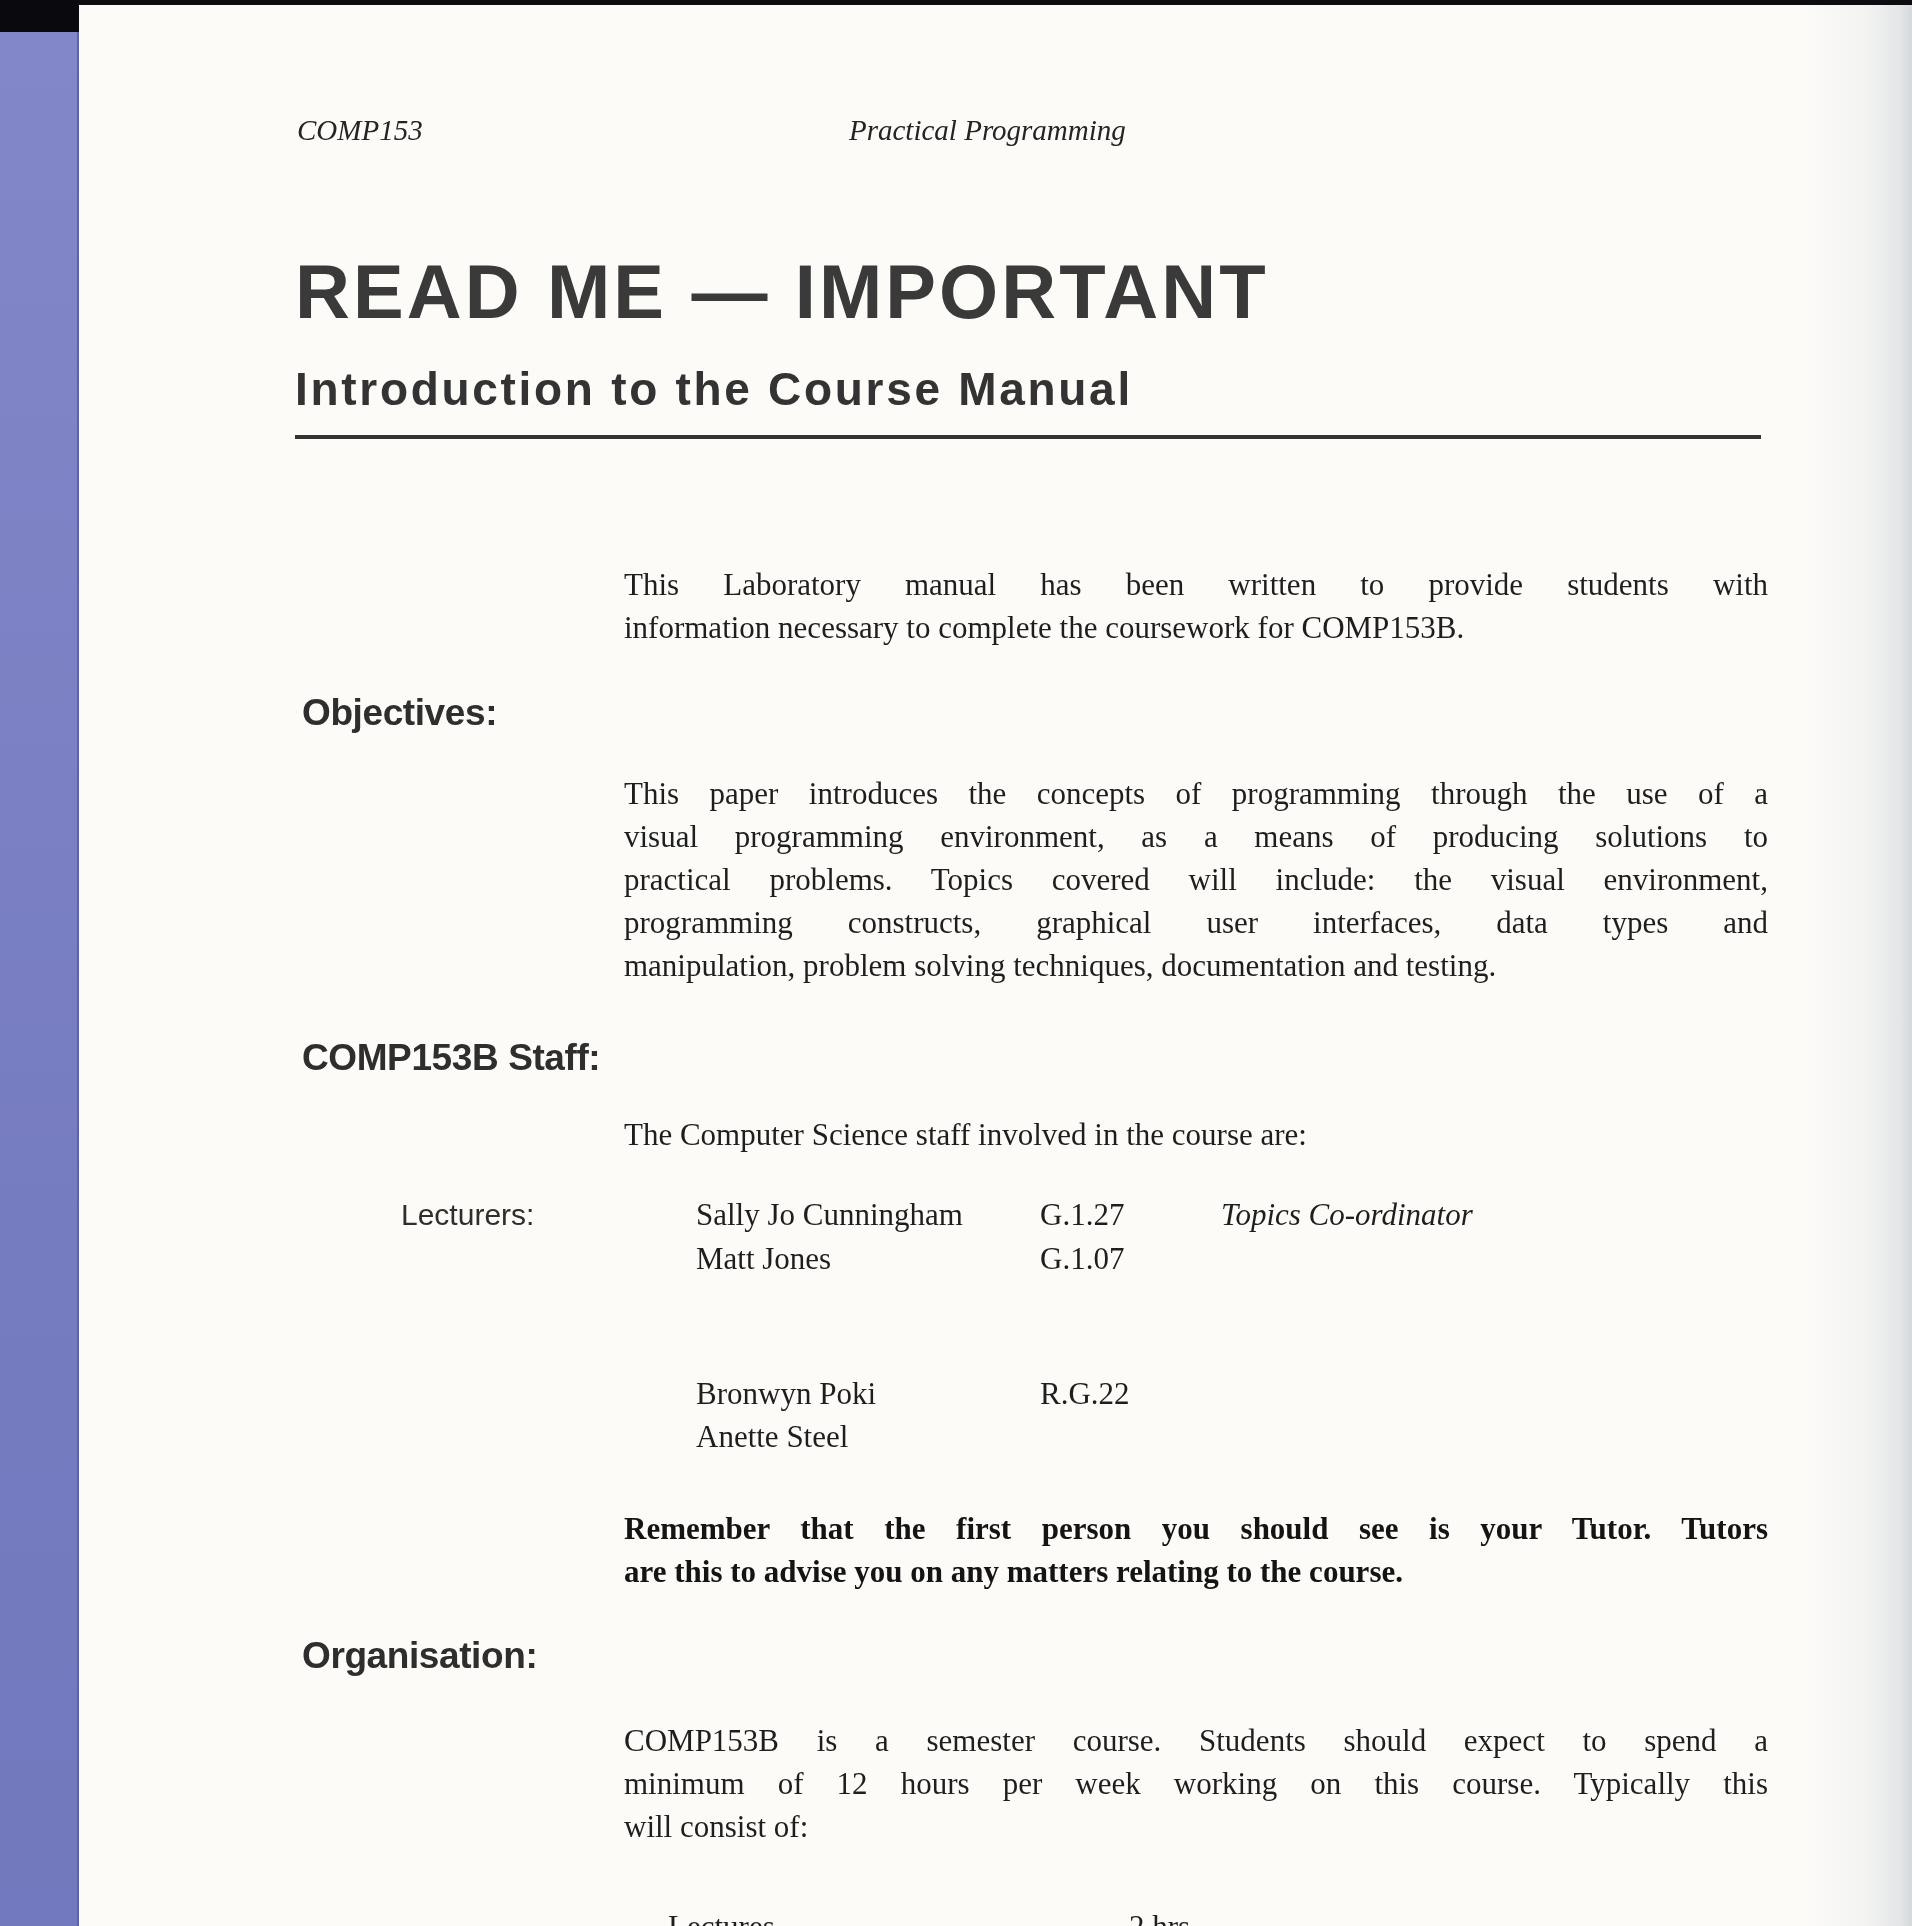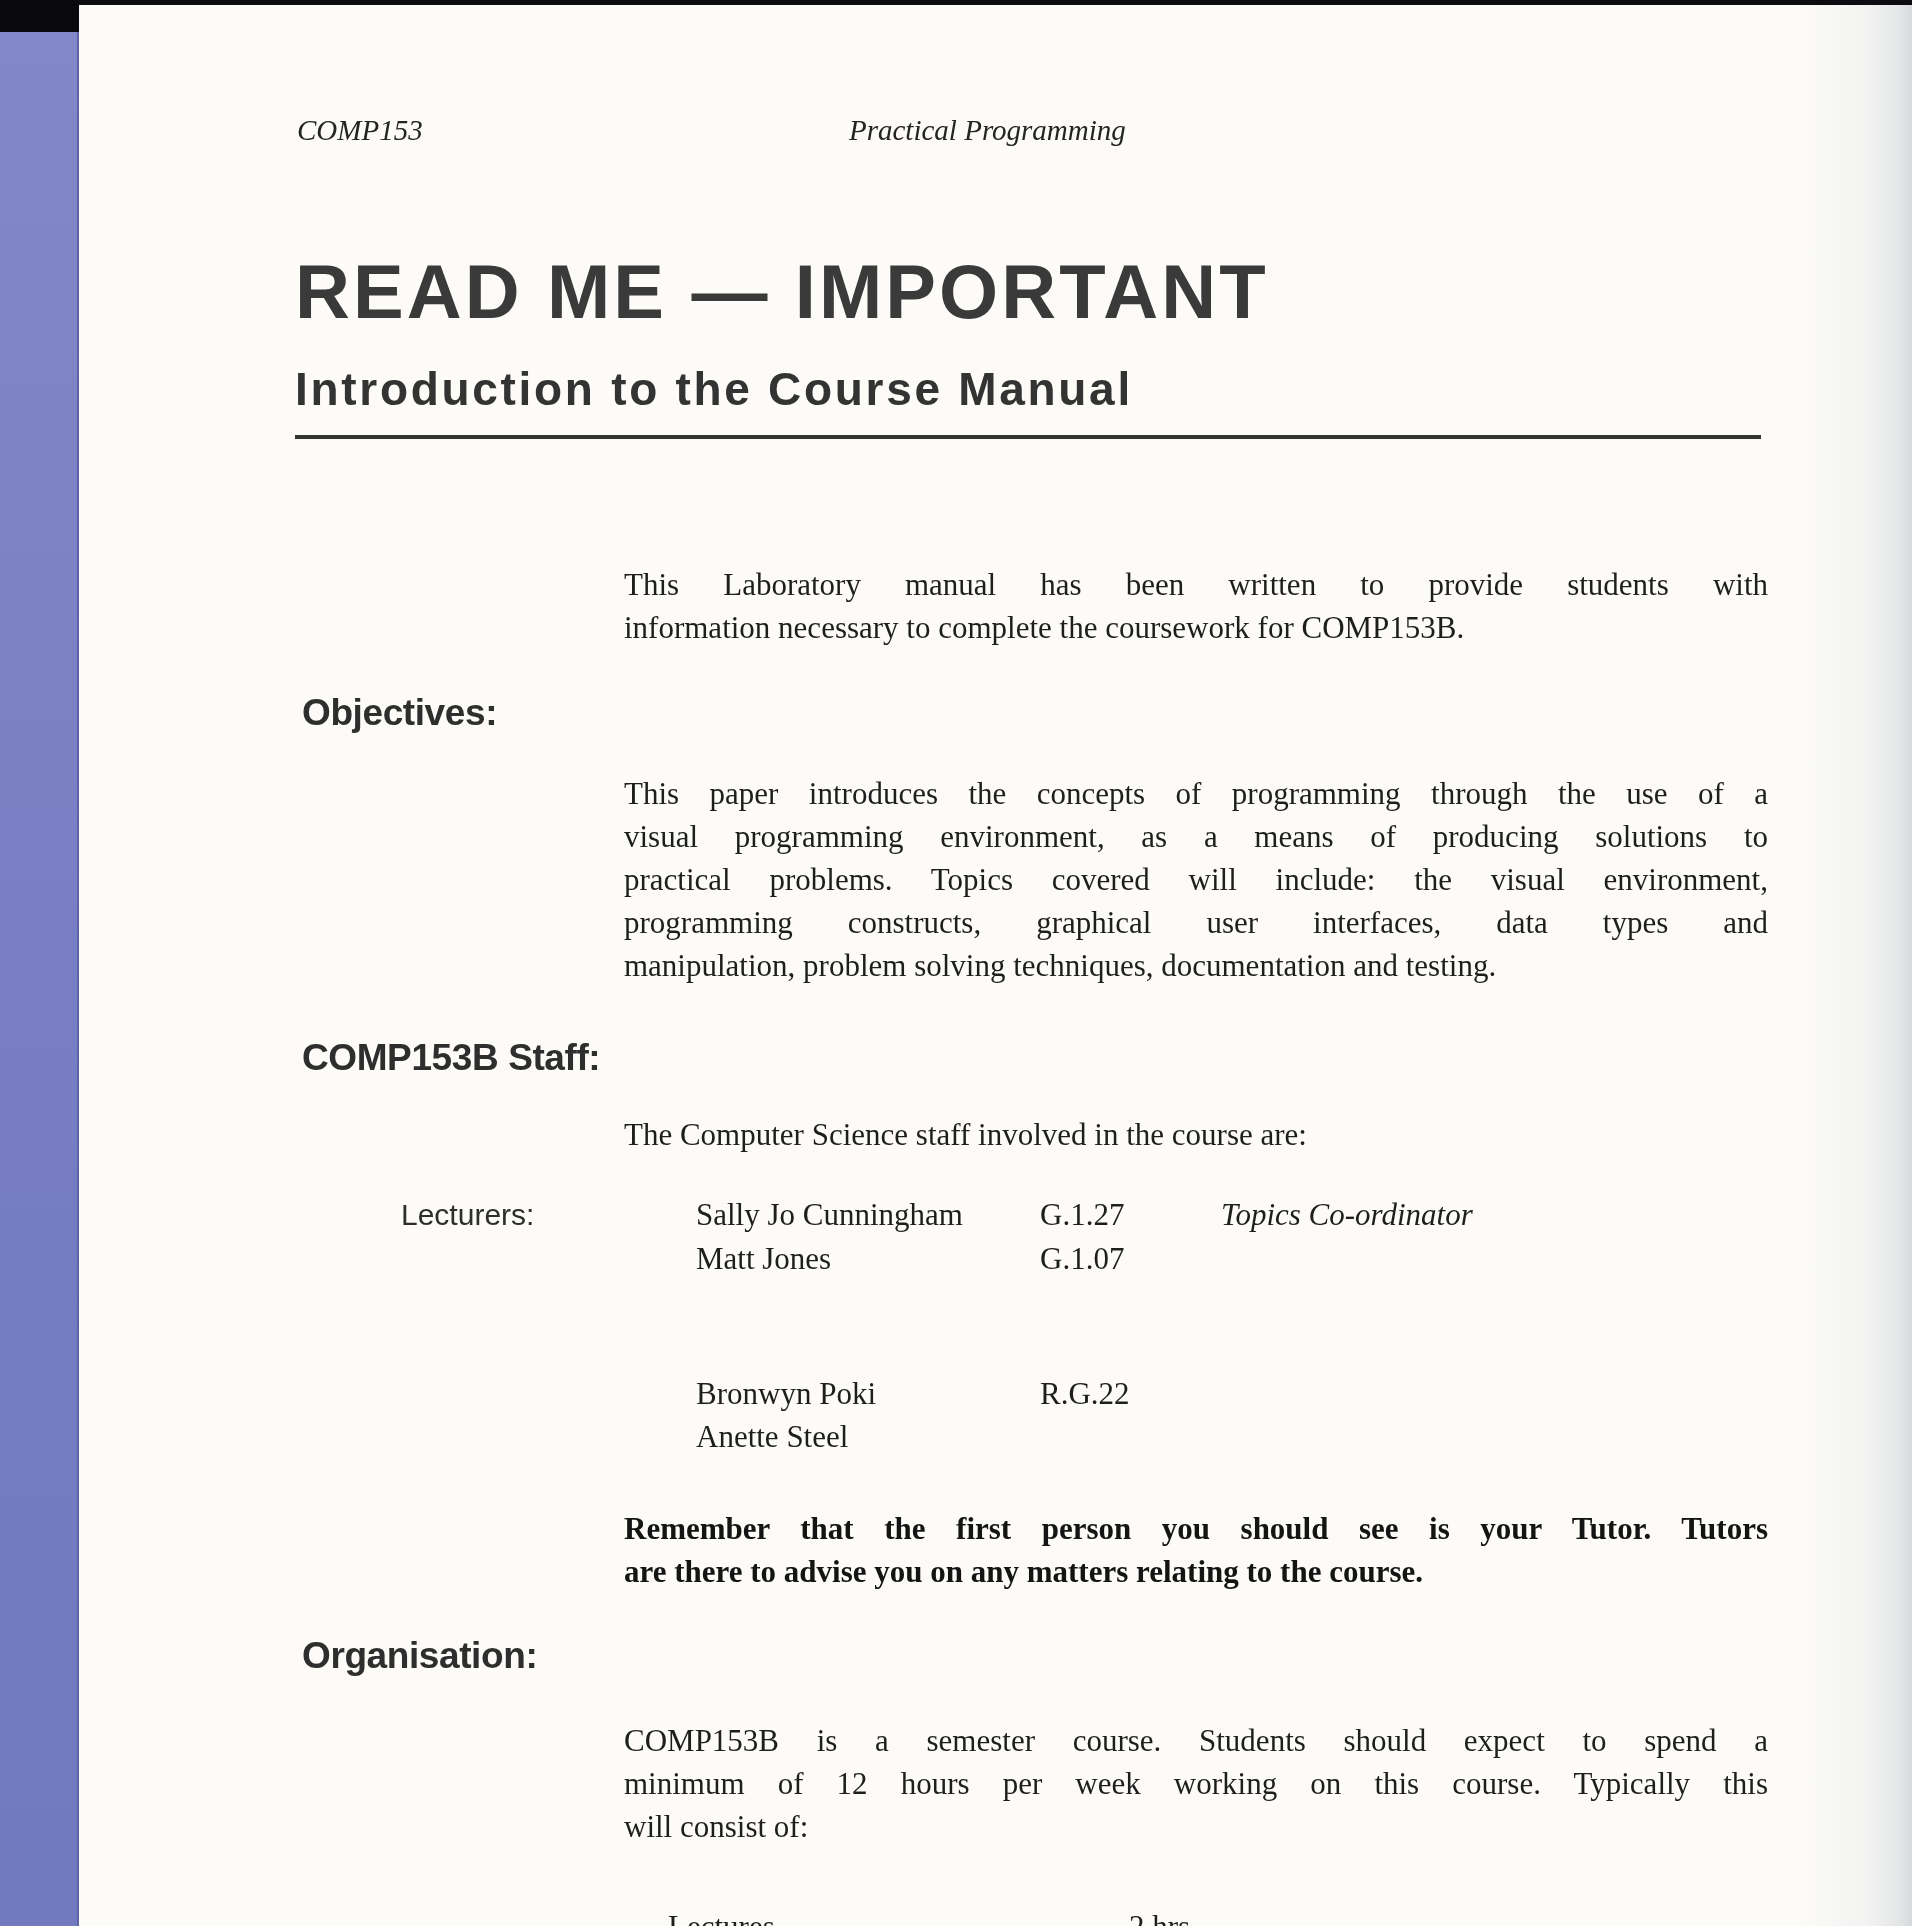--- a/index.html
+++ b/index.html
@@ -87,21 +87,21 @@
   <div class="row serif" style="top:1372px">
     <span class="c-name">Bronwyn Poki</span>
     <span class="c-room">R.G.22</span>
   </div>
   <div class="row serif" style="top:1415px">
     <span class="c-name">Anette Steel</span>
   </div>
 
   <div class="body-col note-bold" style="top:1507px">
     <div class="jline">Remember that the first person you should see is your Tutor.  Tutors</div>
-    <div class="jlast">are there to advise you on any matters relating to the course.</div>
+    <div class="jlast">are this to advise you on any matters relating to the course.</div>
   </div>
 
   <div class="h-section" style="top:1636px">Organisation:</div>
   <div class="body-col" style="top:1719px">
     <div class="jline">COMP153B is a semester course.  Students should expect to spend a</div>
     <div class="jline">minimum of 12 hours per week working on this course.  Typically this</div>
     <div class="jlast">will consist of:</div>
   </div>
 
   <div>

